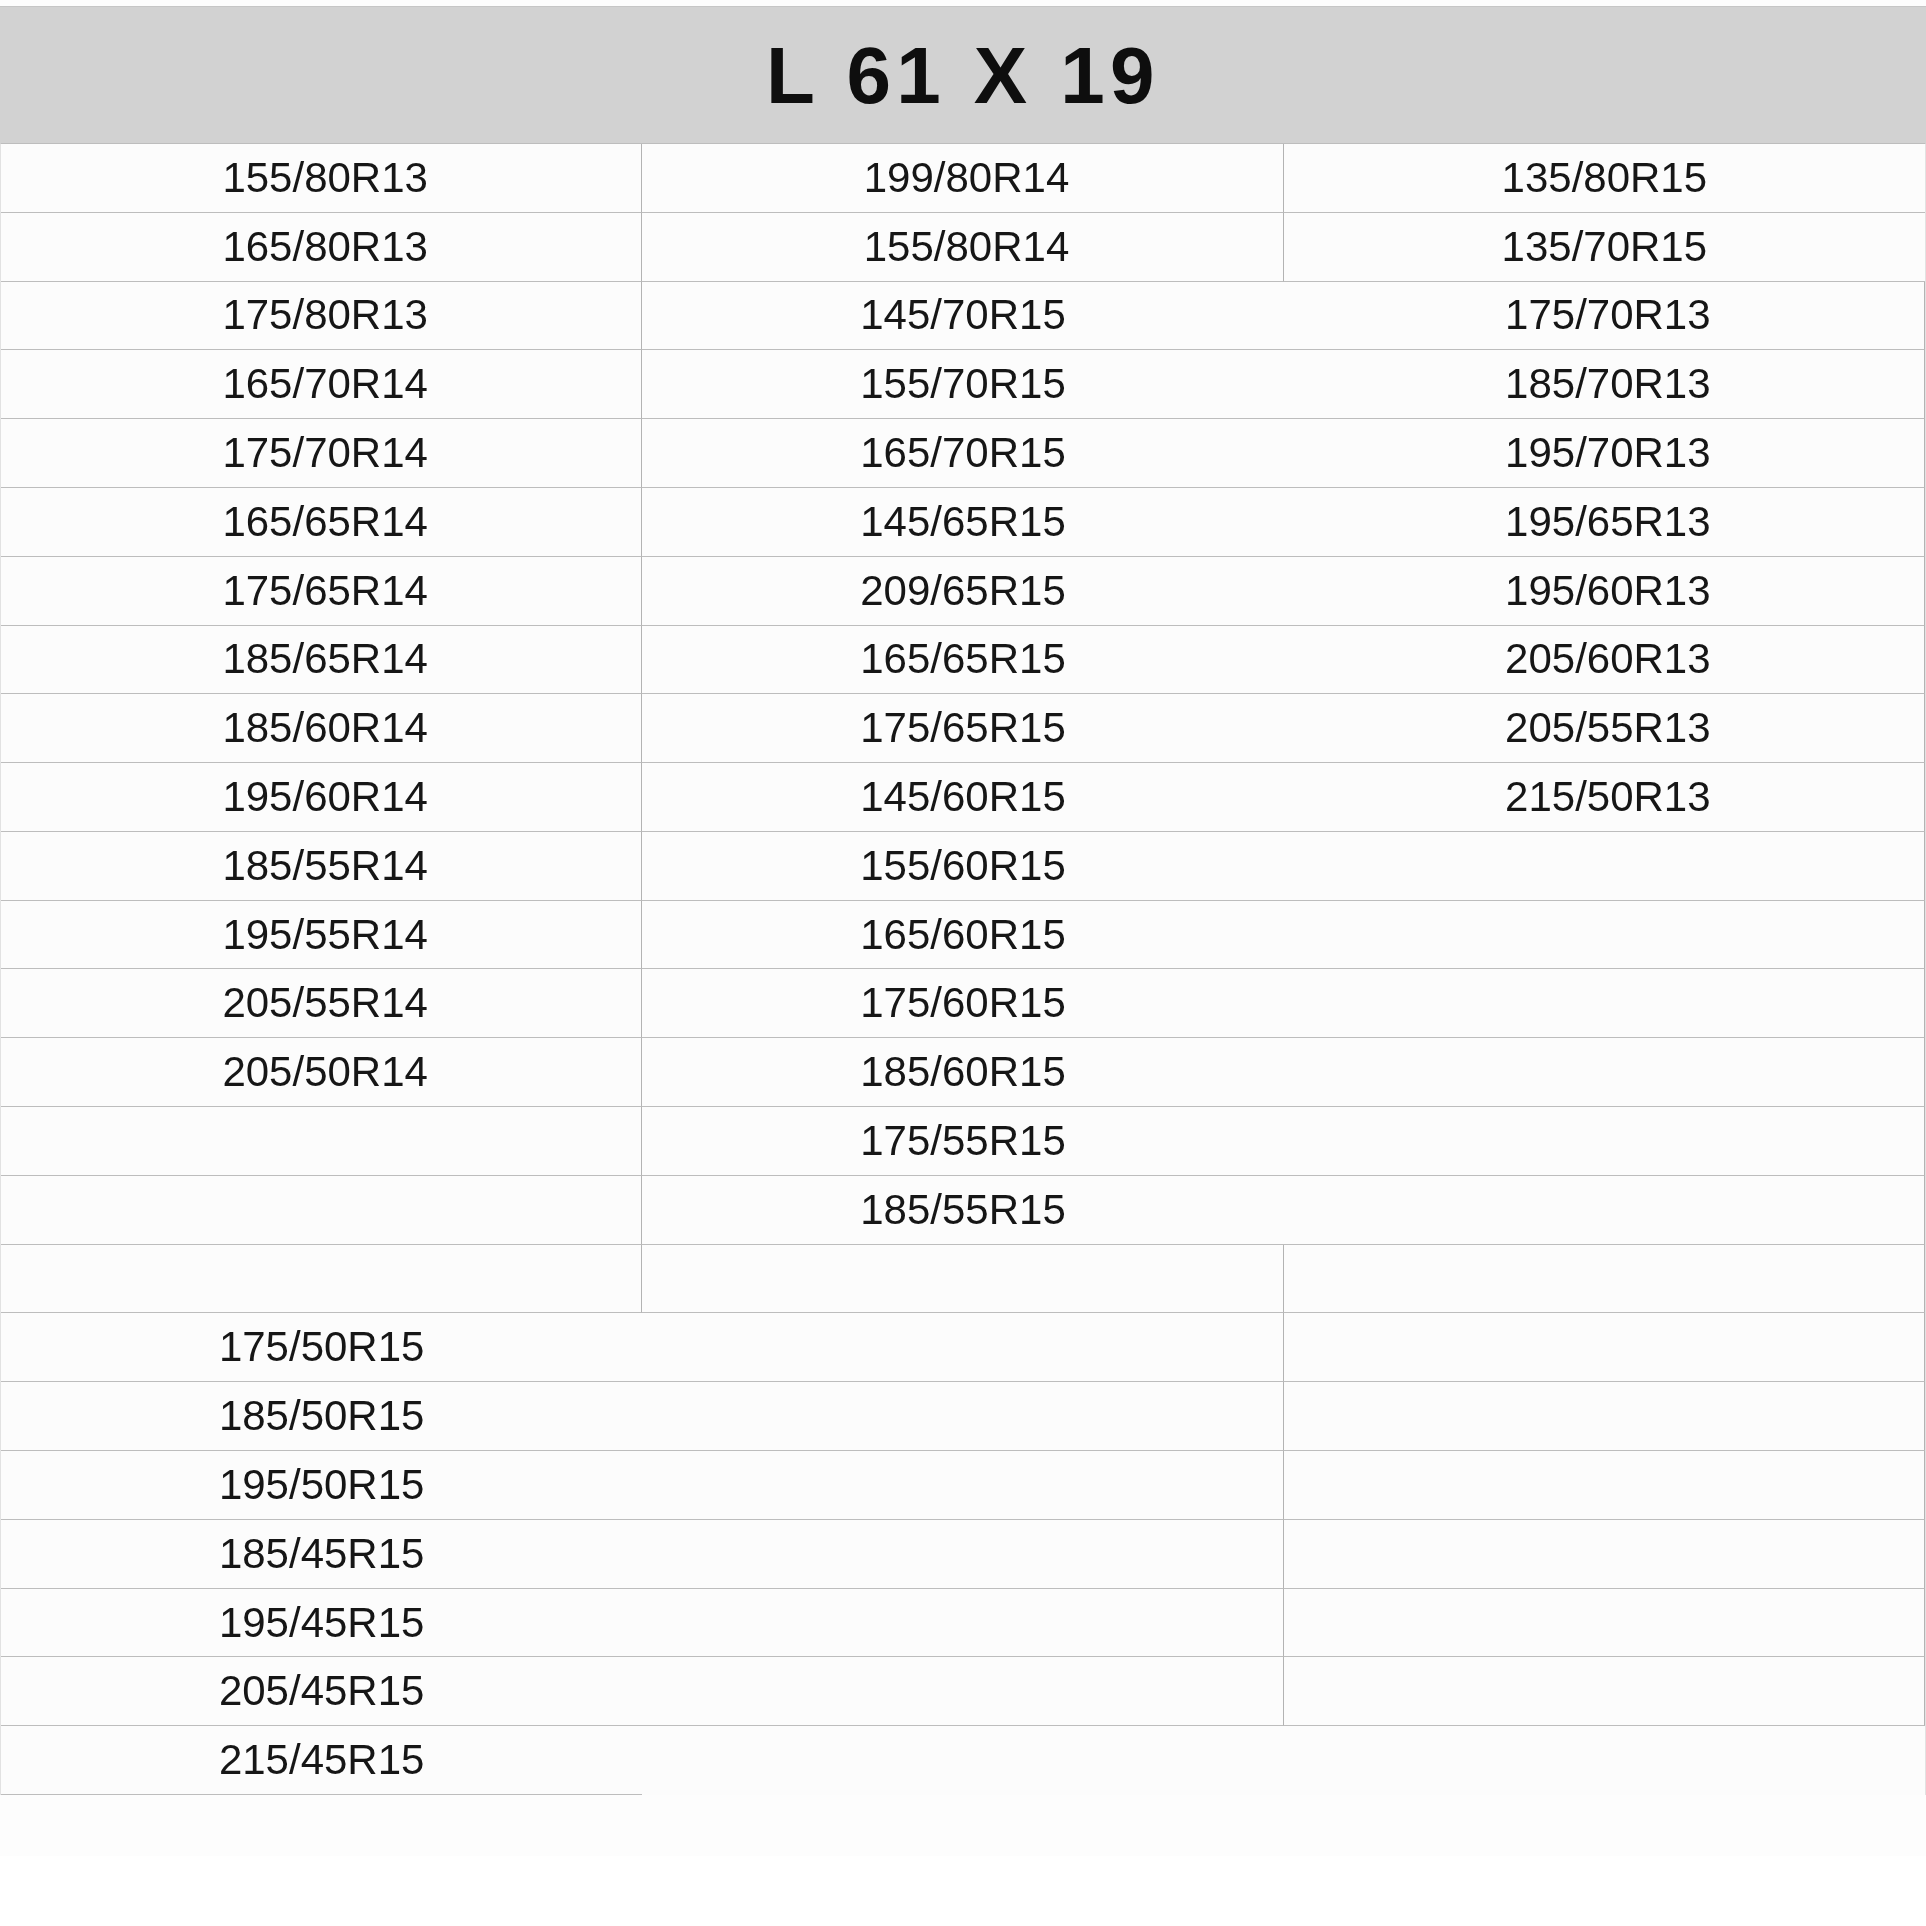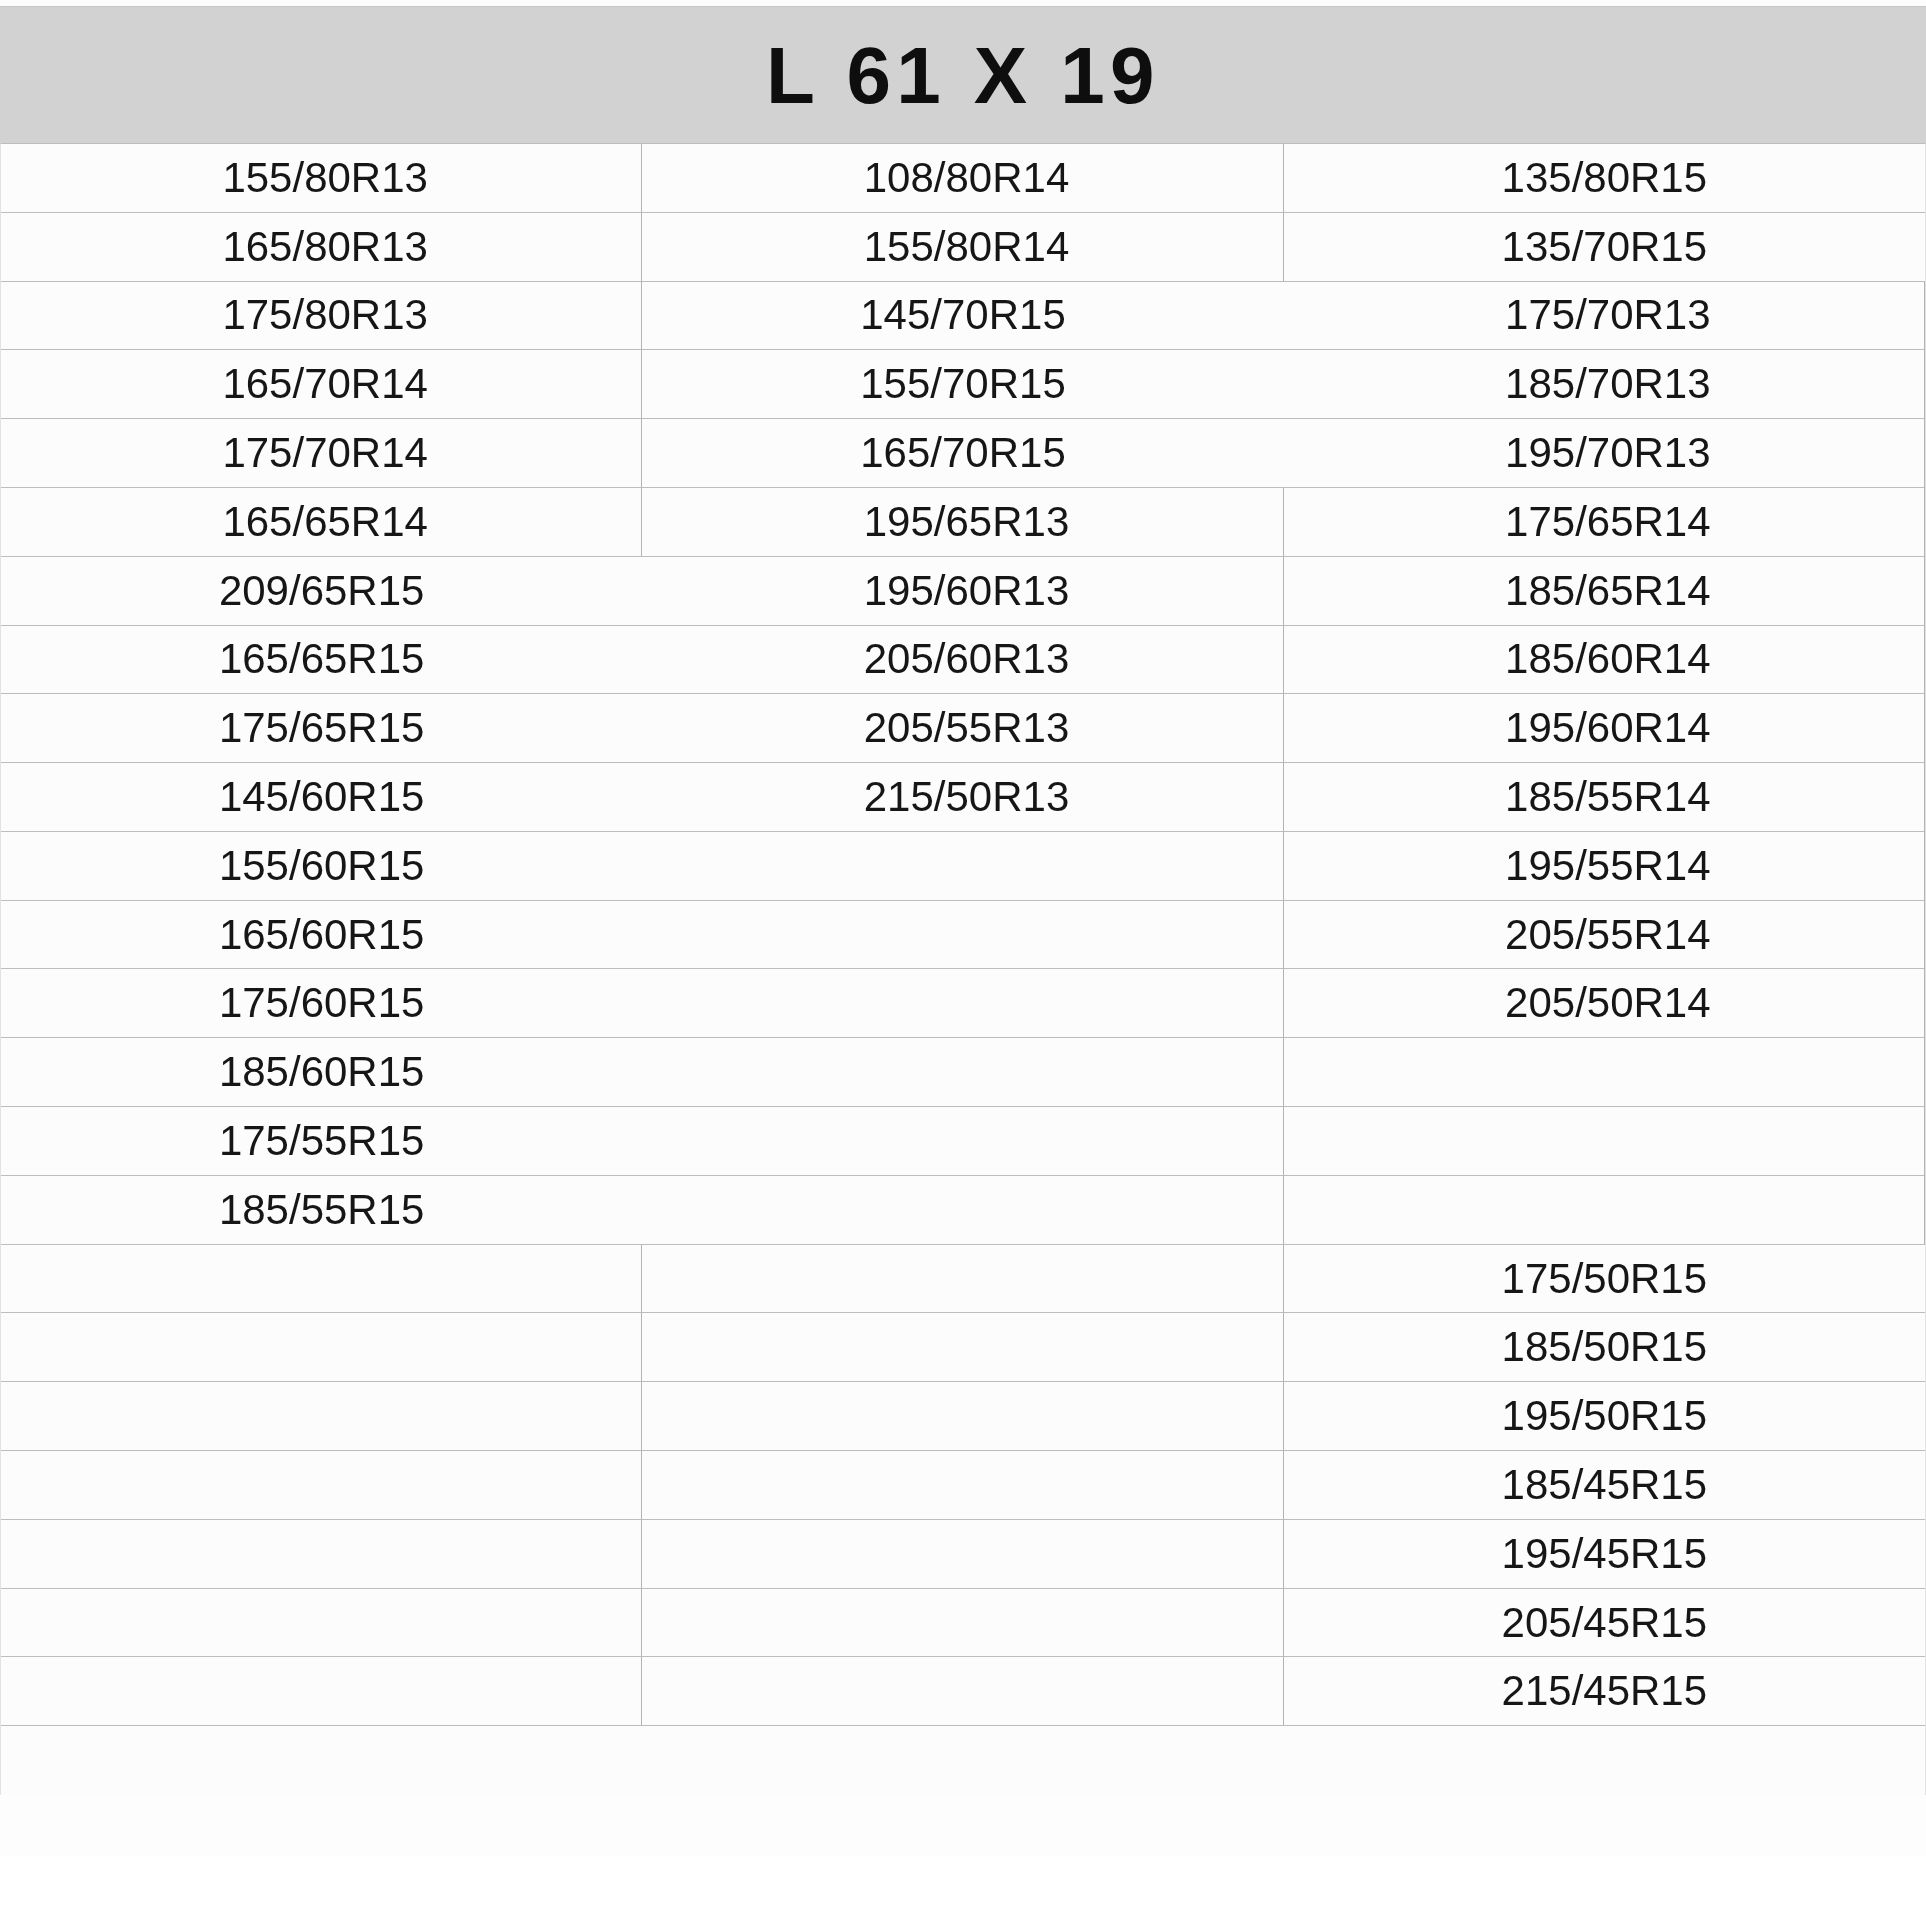--- a/index.html
+++ b/index.html
@@ -66,35 +66,36 @@
 </style>
 </head>
 <body>
 
 <div class="page">
   <div class="header-bar">
     <span class="header-title">L 61 X 19</span>
   </div>
   <div class="size-grid" id="size-grid">
       <div class="cell vline">155/80R13</div>
-      <div class="cell vline">108/80R14</div>
+      <div class="cell vline">199/80R14</div>
       <div class="cell">135/80R15</div>
       <div class="cell vline">165/80R13</div>
       <div class="cell vline">155/80R14</div>
       <div class="cell">135/70R15</div>
       <div class="cell vline">175/80R13</div>
       <div class="cell">145/70R15</div>
       <div class="cell vline">175/70R13</div>
       <div class="cell vline">165/70R14</div>
       <div class="cell">155/70R15</div>
       <div class="cell vline">185/70R13</div>
       <div class="cell vline">175/70R14</div>
       <div class="cell">165/70R15</div>
       <div class="cell vline">195/70R13</div>
       <div class="cell vline">165/65R14</div>
+      <div class="cell">145/65R15</div>
       <div class="cell vline">195/65R13</div>
       <div class="cell vline">175/65R14</div>
       <div class="cell">209/65R15</div>
       <div class="cell vline">195/60R13</div>
       <div class="cell vline">185/65R14</div>
       <div class="cell">165/65R15</div>
       <div class="cell vline">205/60R13</div>
       <div class="cell vline">185/60R14</div>
       <div class="cell">175/65R15</div>
       <div class="cell vline">205/55R13</div>

